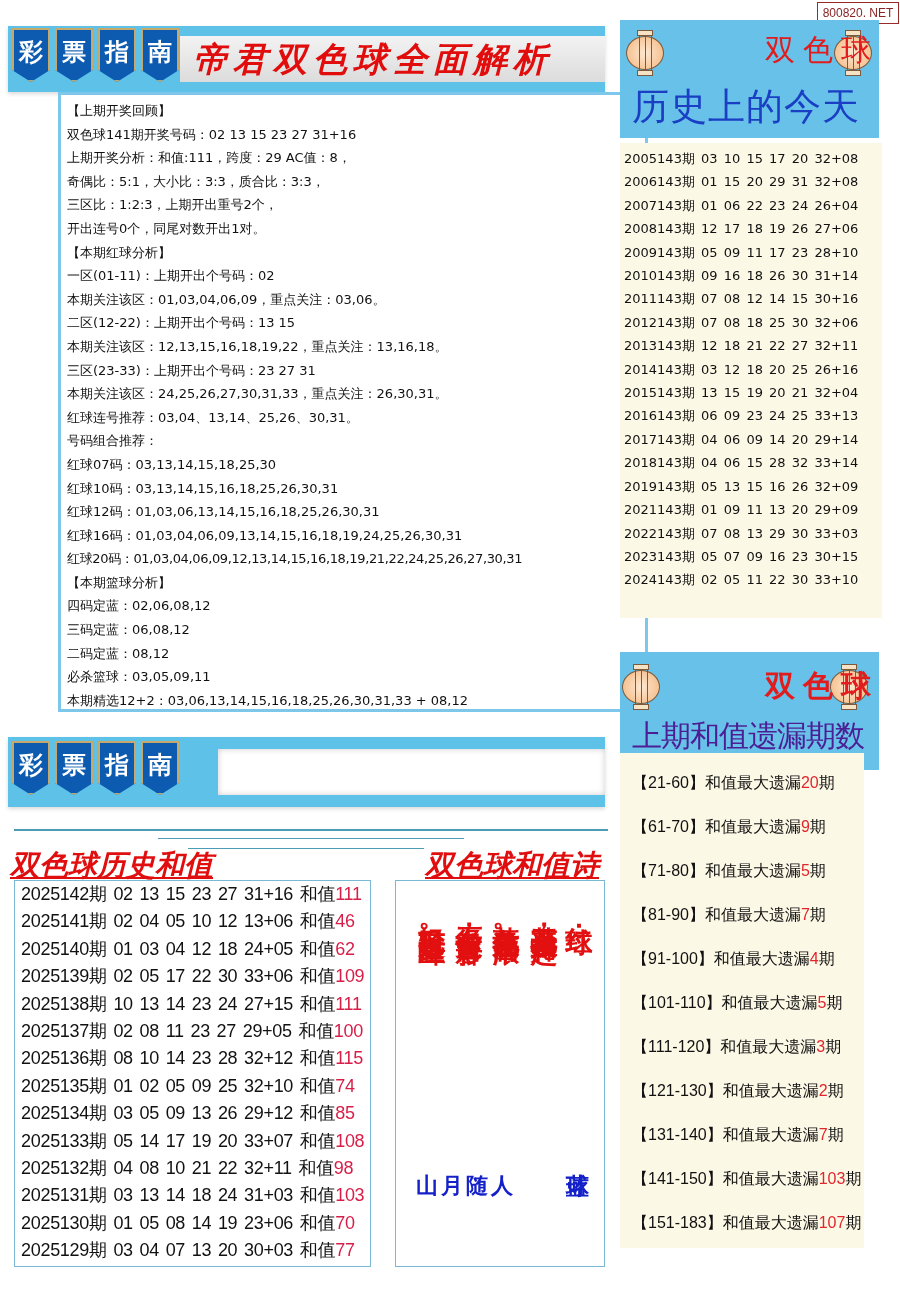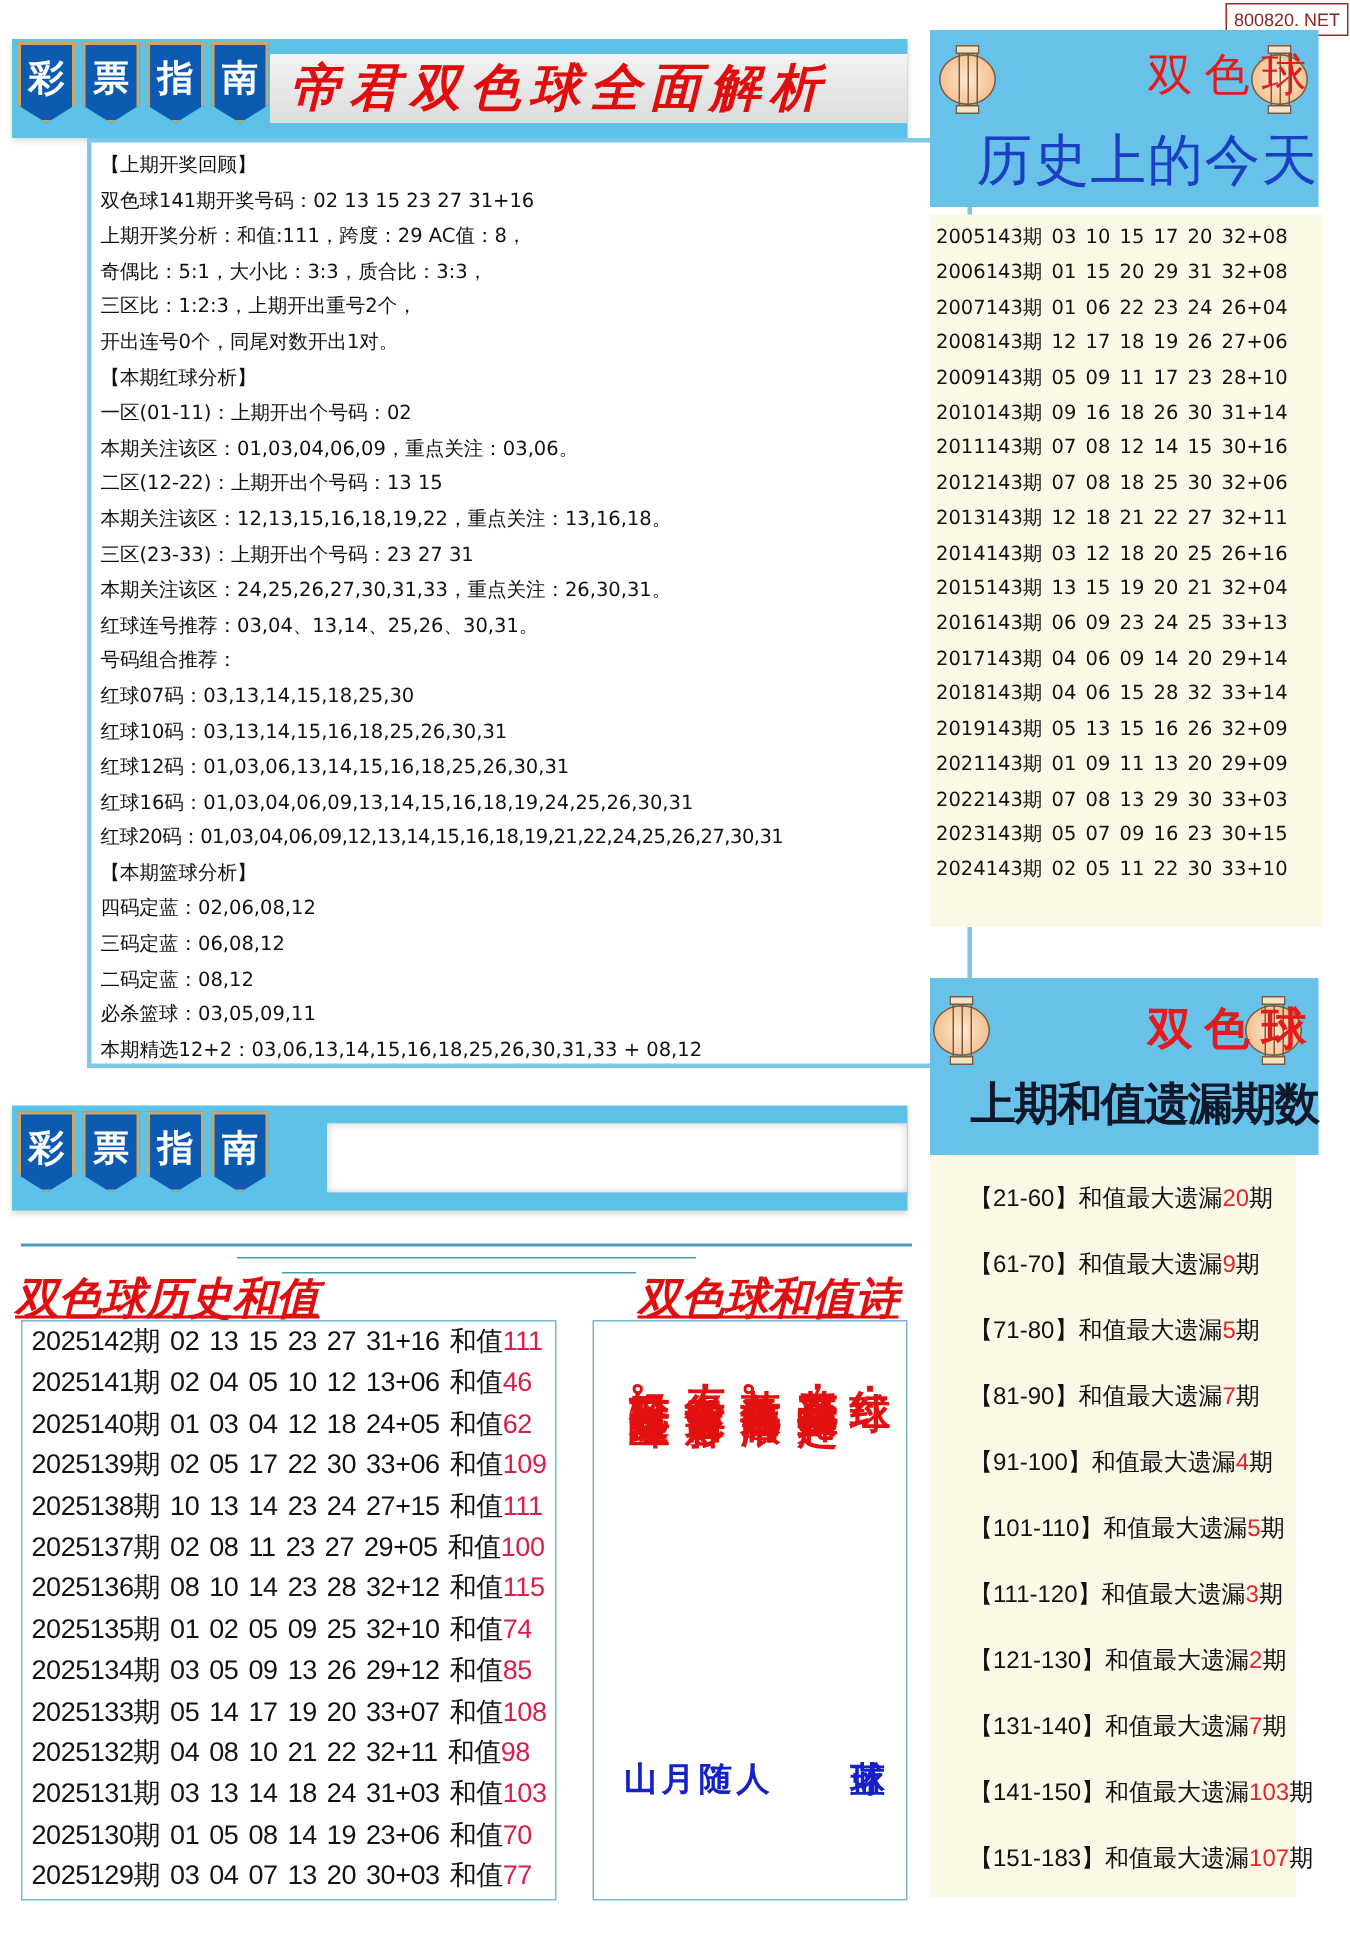--- a/index.html
+++ b/index.html
@@ -56,34 +56,34 @@
     position: absolute; width: 38px; height: 46px;
   }
   .lantern .body {
     position: absolute; left: 0; top: 6px; width: 38px; height: 34px; border-radius: 50%;
     background: radial-gradient(circle at 50% 50%, #fde8d2, #f3b57c);
     border: 1px solid #7c5a3c;
   }
   .lantern .rib { position:absolute; top:6px; height:34px; border-left:1px solid #7c5a3c; }
   .lantern .cap { position: absolute; left: 11px; width: 16px; height: 6px; background: #f6e3c6; border: 1px solid #7c5a3c; }
   .rhead .t1 { position: absolute; left: 0; right: 0; color: #e21c1c; font-weight: bold; text-align: right; font-family: "DejaVu Serif", serif; }
-  .rhead .t2 { position: absolute; left: 12px; right: 0; text-align: right; font-family: "DejaVu Serif", serif; }
+  .rhead .t2 { position: absolute; left: 12px; right: 0; text-align: left; font-family: "DejaVu Serif", serif; }
 
   .history-box {
     left: 620px; top: 143px; width: 262px; height: 475px; background: #fcf8e6;
     padding: 4px 0 0 4px;
   }
   .history-box .row {
     font-size: 13px; line-height: 23.4px; white-space: nowrap; word-spacing: 2px;
     font-family: "DejaVu Sans", sans-serif;
   }
 
   .omit-box {
-    left: 620px; top: 770px; width: 244px; height: 495px; background: #fcf8e6;
-    padding: 8px 0 0 26px;
+    left: 620px; top: 753px; width: 244px; height: 495px; background: #fcf8e6;
+    padding: 8px 0 0 12px;
   }
   .omit-box .row { font-size: 16px; line-height: 44px; white-space: nowrap; font-family: "Liberation Sans", sans-serif; }
   .red { color: #e0262c; }
 
   
   .hline { height: 2px; background: #4c9cb6; }
   .sec-title {
     color: #e00e0e; font-size: 29px; font-weight: bold; font-style: italic; font-family: "DejaVu Serif", serif; text-decoration: underline;
   }
   .sum-box {
@@ -209,21 +209,21 @@
   </div>
   <div class="lantern" style="left:210px; top:12px;">
     <div class="cap" style="top:0;"></div>
       <div class="body"></div>
     <div class="rib" style="left:13px;"></div>
       <div class="rib" style="left:19px;"></div>
       <div class="rib" style="left:25px;"></div>
     <div class="cap" style="top:40px;"></div>
   </div>
   <div class="t1" style="top:14px; font-size:30px; letter-spacing:8px;">双色球</div>
-  <div class="t2" style="top:64px; font-size:30px; color:#0f172a; font-weight:bold; letter-spacing:-1px;">上期和值遗漏期数</div>
+  <div class="t2" style="top:64px; font-size:30px; color:#4c1d95; font-weight:normal; letter-spacing:-1px;">上期和值遗漏期数</div>
 </div>
 
 <div class="abs omit-box">
   <div class="row"><span>【21-60】</span><span>和值最大遗漏</span><span class="red">20</span><span>期</span></div>
   <div class="row"><span>【61-70】</span><span>和值最大遗漏</span><span class="red">9</span><span>期</span></div>
   <div class="row"><span>【71-80】</span><span>和值最大遗漏</span><span class="red">5</span><span>期</span></div>
   <div class="row"><span>【81-90】</span><span>和值最大遗漏</span><span class="red">7</span><span>期</span></div>
   <div class="row"><span>【91-100】</span><span>和值最大遗漏</span><span class="red">4</span><span>期</span></div>
   <div class="row"><span>【101-110】</span><span>和值最大遗漏</span><span class="red">5</span><span>期</span></div>
   <div class="row"><span>【111-120】</span><span>和值最大遗漏</span><span class="red">3</span><span>期</span></div>

